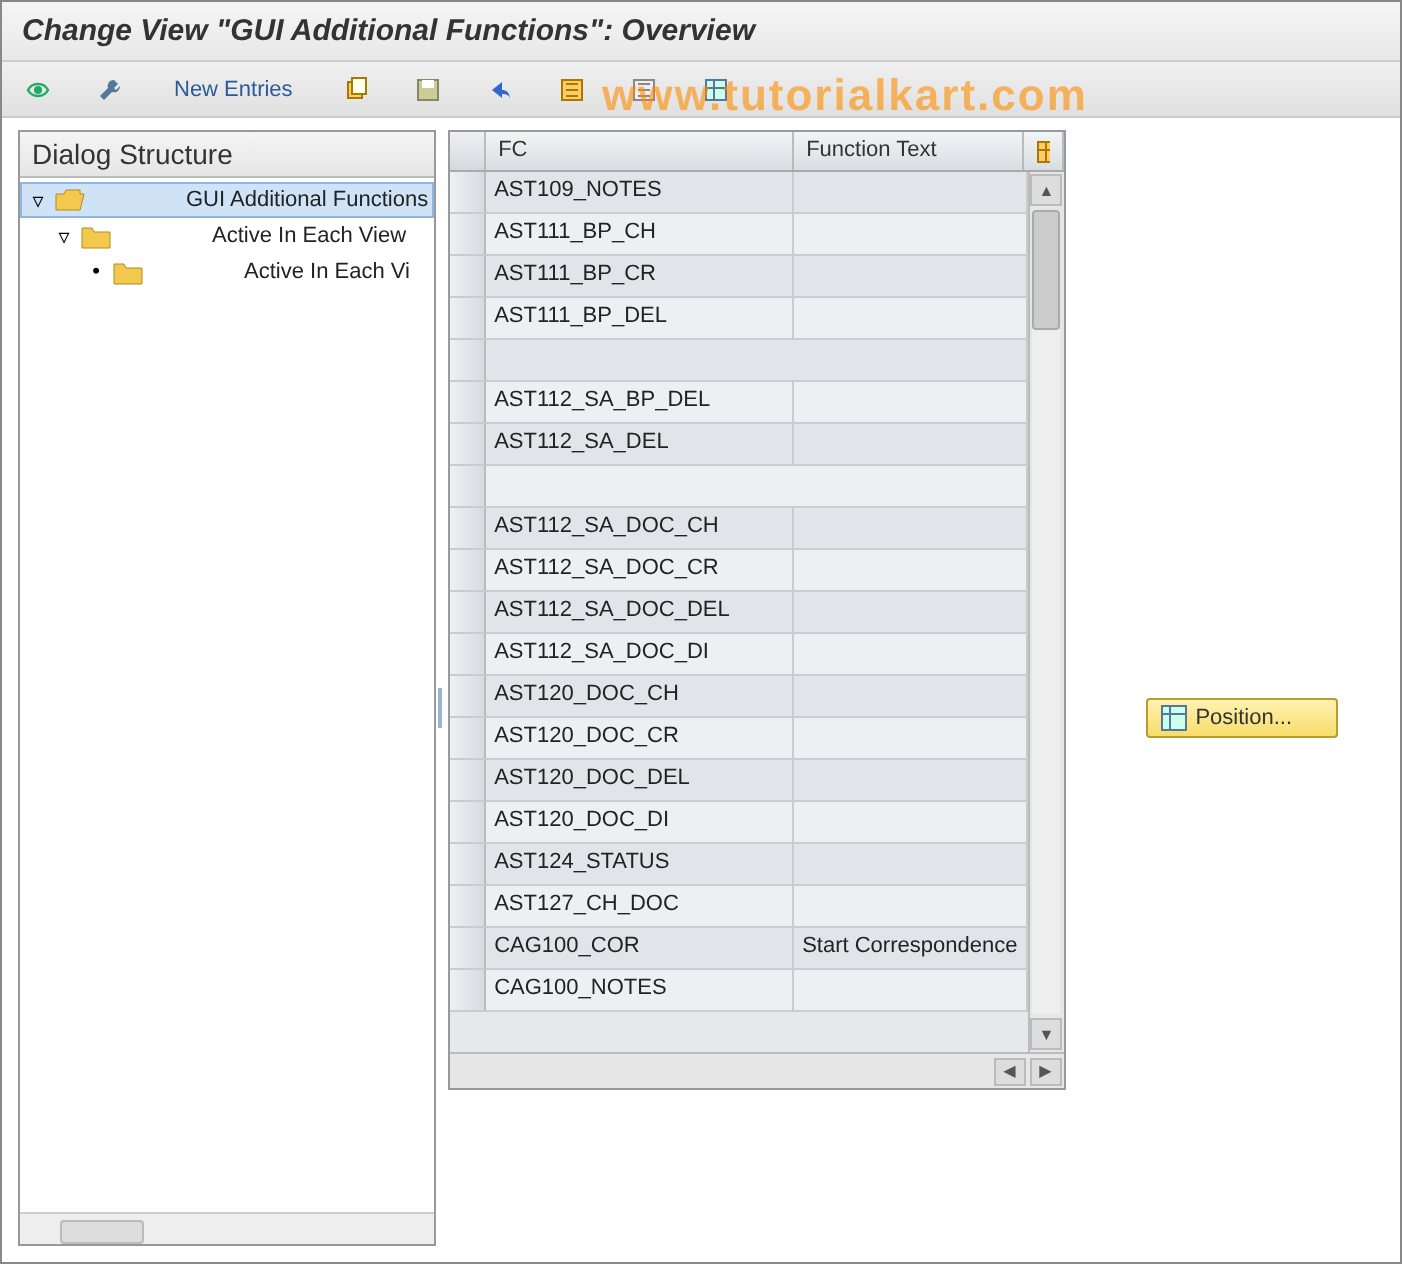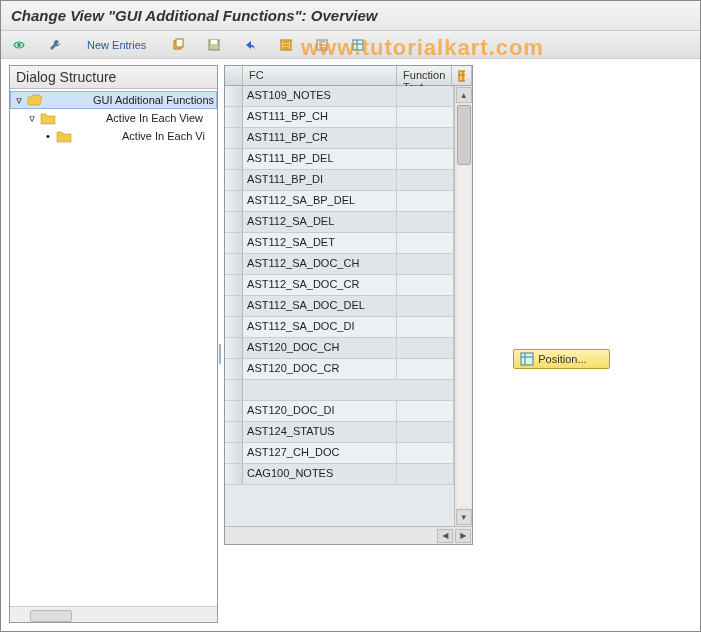--- a/index.html
+++ b/index.html
@@ -359,36 +359,34 @@
               <div class="cell fc">AST111_BP_CR</div>
               <div class="cell ft"></div>
             </div>
             <div class="grid-row">
               <div class="row-handle"></div>
               <div class="cell fc">AST111_BP_DEL</div>
               <div class="cell ft"></div>
             </div>
             <div class="grid-row">
               <div class="row-handle"></div>
-              <div class="cell fc">AST111_BP_DI</div>
               <div class="cell ft"></div>
             </div>
             <div class="grid-row">
               <div class="row-handle"></div>
               <div class="cell fc">AST112_SA_BP_DEL</div>
               <div class="cell ft"></div>
             </div>
             <div class="grid-row">
               <div class="row-handle"></div>
               <div class="cell fc">AST112_SA_DEL</div>
               <div class="cell ft"></div>
             </div>
             <div class="grid-row">
               <div class="row-handle"></div>
-              <div class="cell fc">AST112_SA_DET</div>
               <div class="cell ft"></div>
             </div>
             <div class="grid-row">
               <div class="row-handle"></div>
               <div class="cell fc">AST112_SA_DOC_CH</div>
               <div class="cell ft"></div>
             </div>
             <div class="grid-row">
               <div class="row-handle"></div>
               <div class="cell fc">AST112_SA_DOC_CR</div>
@@ -409,36 +407,42 @@
               <div class="cell fc">AST120_DOC_CH</div>
               <div class="cell ft"></div>
             </div>
             <div class="grid-row">
               <div class="row-handle"></div>
               <div class="cell fc">AST120_DOC_CR</div>
               <div class="cell ft"></div>
             </div>
             <div class="grid-row">
               <div class="row-handle"></div>
+              <div class="cell fc">AST120_DOC_DEL</div>
               <div class="cell ft"></div>
             </div>
             <div class="grid-row">
               <div class="row-handle"></div>
               <div class="cell fc">AST120_DOC_DI</div>
               <div class="cell ft"></div>
             </div>
             <div class="grid-row">
               <div class="row-handle"></div>
               <div class="cell fc">AST124_STATUS</div>
               <div class="cell ft"></div>
             </div>
             <div class="grid-row">
               <div class="row-handle"></div>
               <div class="cell fc">AST127_CH_DOC</div>
               <div class="cell ft"></div>
+            </div>
+            <div class="grid-row">
+              <div class="row-handle"></div>
+              <div class="cell fc">CAG100_COR</div>
+              <div class="cell ft">Start Correspondence</div>
             </div>
             <div class="grid-row">
               <div class="row-handle"></div>
               <div class="cell fc">CAG100_NOTES</div>
               <div class="cell ft"></div>
             </div>
           </div>
         <div class="vscroll">
           <div class="vs-btn">▲</div>
           <div class="vs-track">

